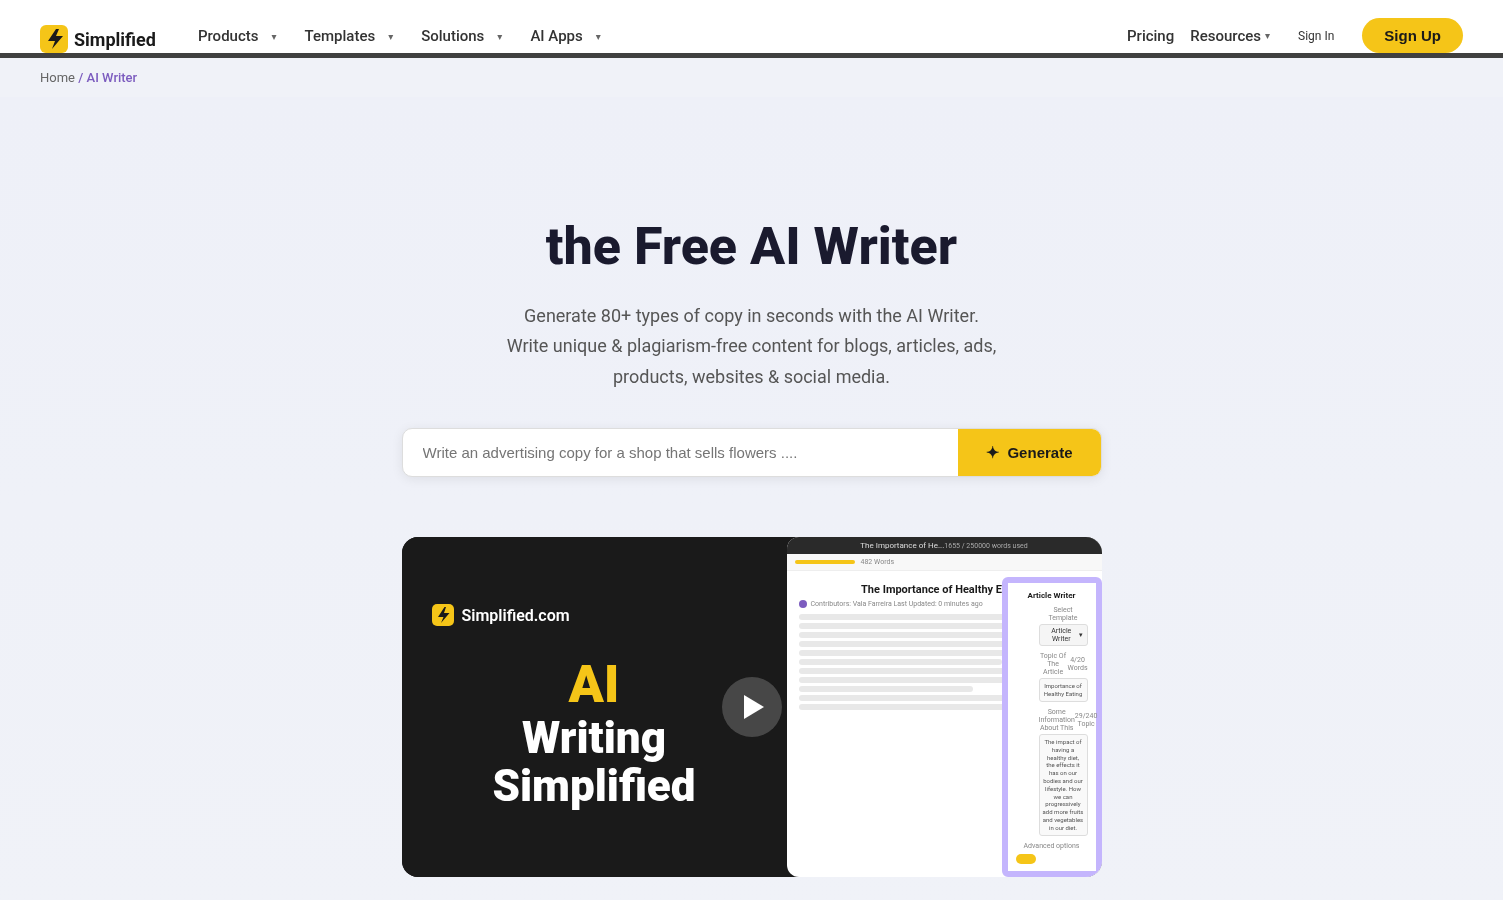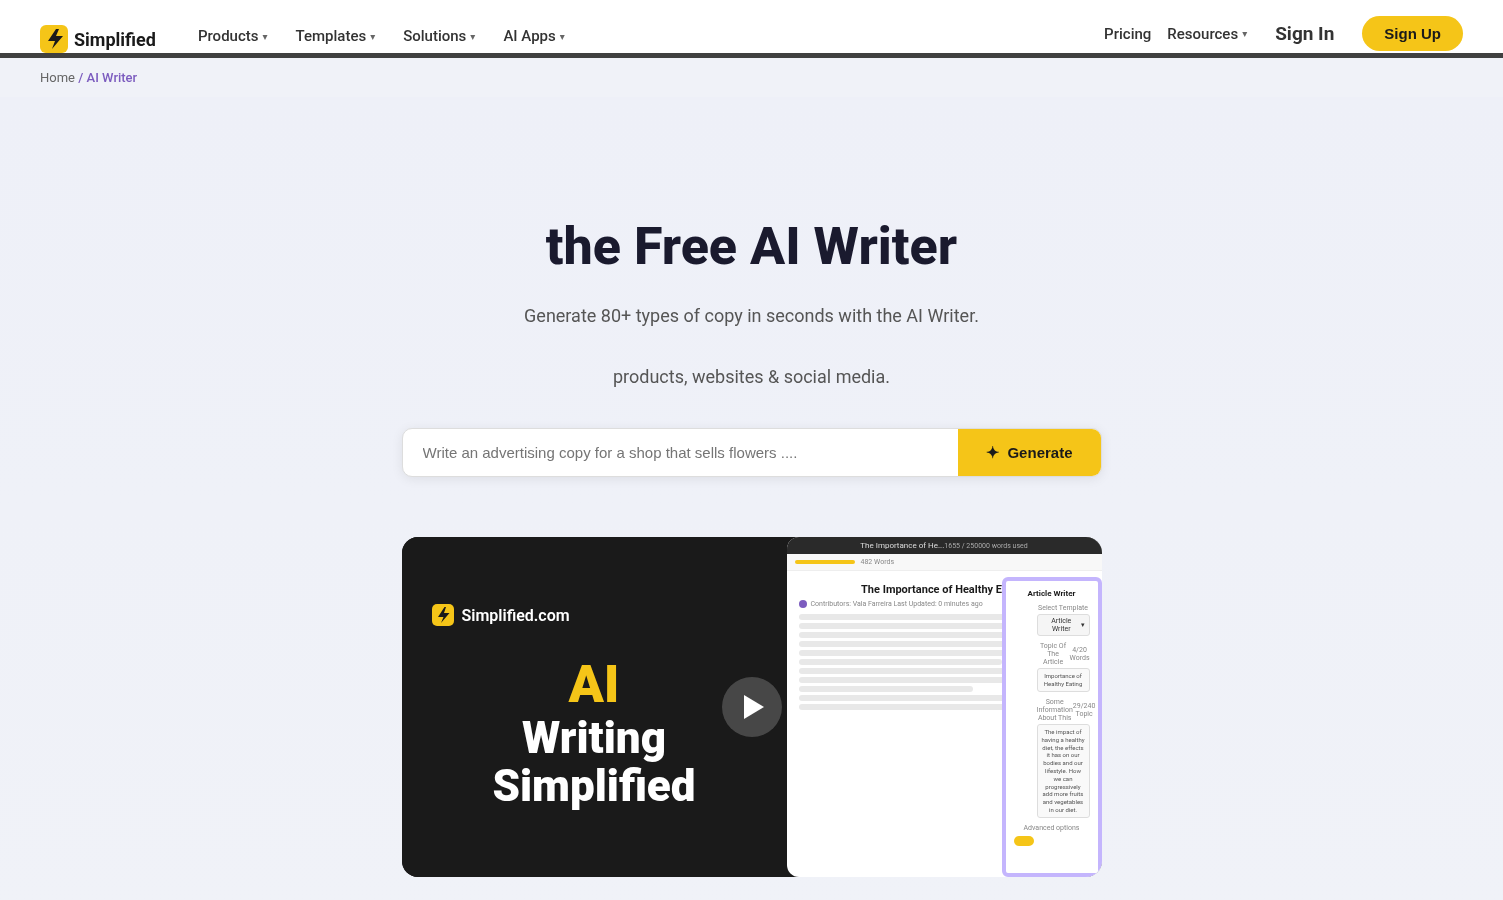--- a/index.html
+++ b/index.html
@@ -34,21 +34,21 @@
     }
     .nav-links {
       display: flex;
       align-items: center;
       gap: 4px;
       flex: 1;
     }
     .nav-item {
       display: flex;
       align-items: center;
-      gap: 4px;
+      gap: 13px;
       padding: 8px 12px;
       font-size: 15px;
       color: #333;
       cursor: pointer;
       border-radius: 6px;
       font-weight: 500;
     }
     .chevron {
       font-size: 10px;
       color: #666;
@@ -61,24 +61,24 @@
     .nav-right-item {
       display: flex;
       align-items: center;
       gap: 4px;
       font-size: 15px;
       color: #333;
       cursor: pointer;
       font-weight: 500;
     }
     .sign-in-btn {
-      font-size: 19px;
+      font-size: 12px;
       color: #333;
       cursor: pointer;
-      font-weight: 700;
+      font-weight: 400;
       padding: 8px 12px;
     }
     .sign-up-btn {
       background: #f5c518;
       color: #1a1a1a;
       border: none;
       border-radius: 20px;
       padding: 9px 22px;
       font-size: 15px;
       font-weight: 600;
@@ -298,21 +298,21 @@
     .doc-line.w-full { width: 100%; }
     .doc-line.w-90 { width: 90%; }
     .doc-line.w-80 { width: 80%; }
     .doc-line.w-70 { width: 70%; }
     .doc-line.w-60 { width: 60%; }
 
     
     .article-panel {
       width: 100px;
       background: #fff;
-      border: 4px solid #c4b5fd;
+      border: 6px solid #c4b5fd;
       border-radius: 6px;
       padding: 8px;
       font-size: 7px;
       position: absolute;
       right: 0;
       top: 40px;
       bottom: 0;
     }
     .panel-title {
       font-size: 8px;
@@ -427,21 +427,21 @@
   <span>AI Writer</span>
 </div>
 
 <section class="hero">
   <h1 class="hero-title">
     <br>
     <span>the Free AI Writer</span>
   </h1>
   <p class="hero-subtitle">
     <span>Generate 80+ types of copy in seconds with the AI Writer.</span><br>
-    <br>
+    <span>Write unique &amp; plagiarism-free content for blogs, articles, ads,</span><br>
     <span>products, websites &amp; social media.</span>
   </p>
 
   <div class="search-bar-wrap">
     <input class="search-input" type="text" placeholder="Write an advertising copy for a shop that sells flowers ...." style="">
     <button class="generate-btn">
       <span class="generate-icon">✦</span>
       <span>Generate</span>
     </button>
   </div>

